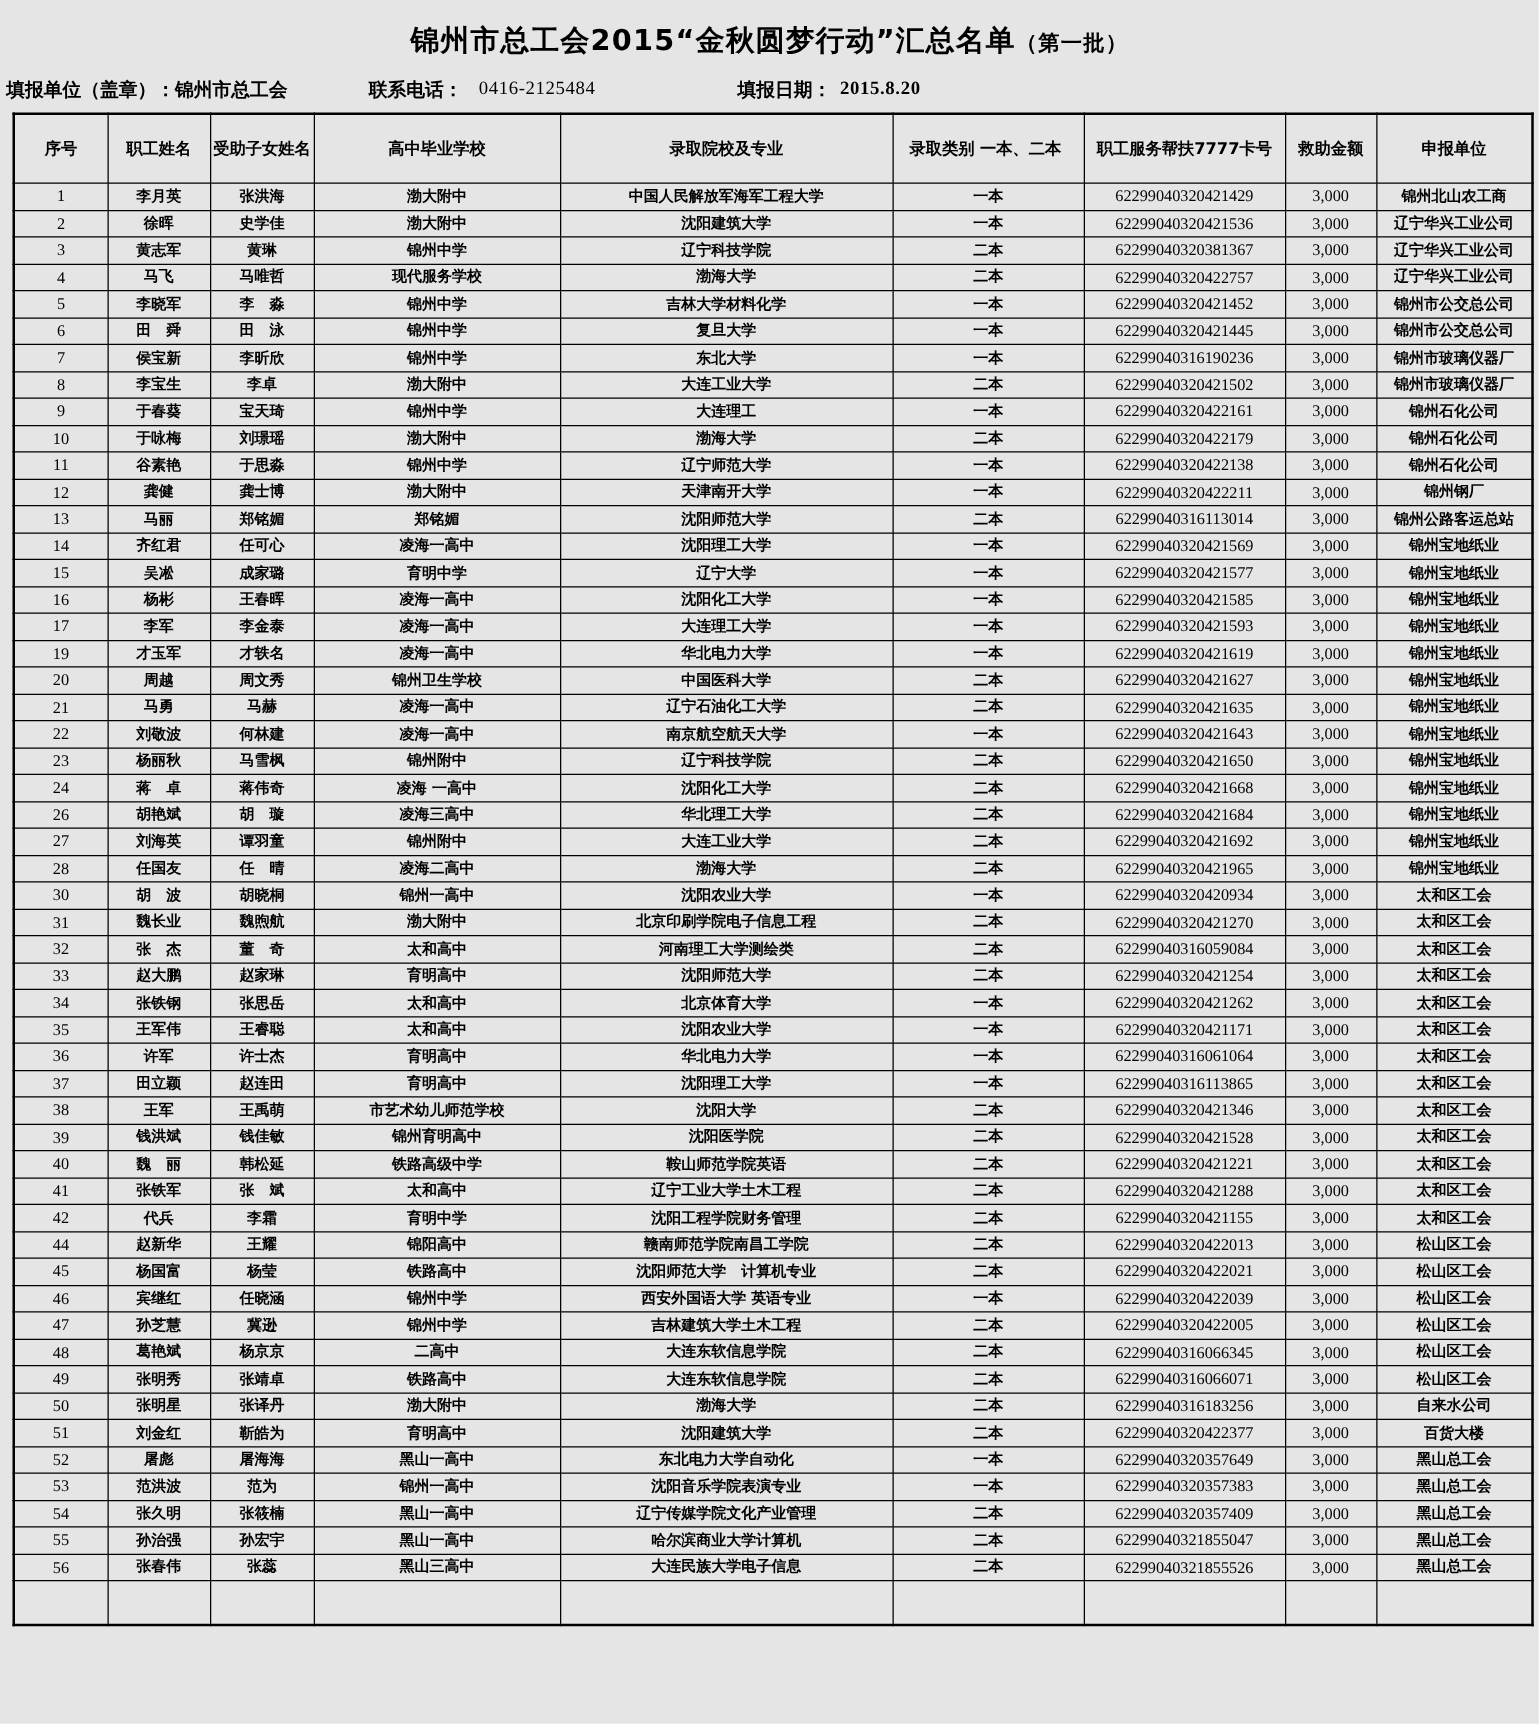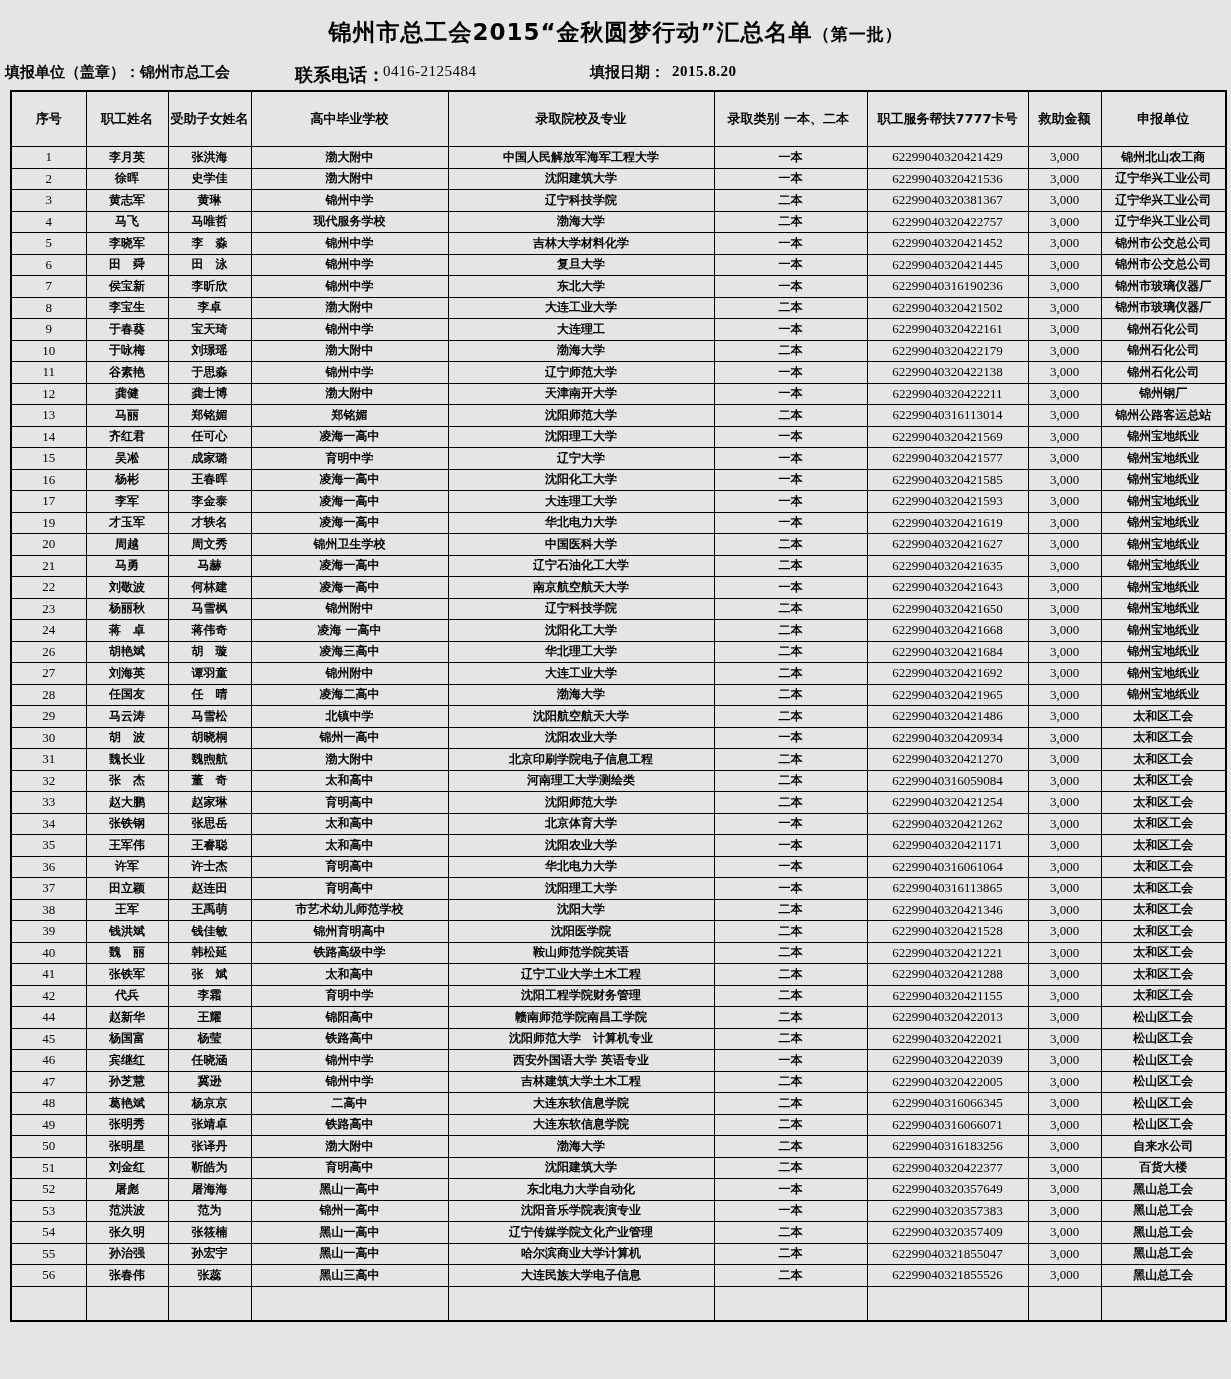--- a/index.html
+++ b/index.html
@@ -13,21 +13,21 @@
   .doc-title {
     margin-top: 17px; text-align: center;
     font-size: 23px; font-weight: 700; letter-spacing: 1px;
     font-family: "DejaVu Sans", sans-serif;
   }
   .doc-title .batch { font-size: 17px; font-weight: 700; }
 
   .info-bar { position: absolute; top: 63px; left: 0; width: 100%; height: 22px; }
   .info-bar span { position: absolute; white-space: nowrap; }
   .info-unit  { left: 5px;  font-size: 15px; font-weight: 700; }
-  .info-phone-label { left: 295px; font-size: 18px; font-weight: 700; }
+  .info-phone-label { left: 295px; font-size: 15px; font-weight: 700; }
   .info-phone-value { left: 383px; font-size: 15px; font-weight: 400; font-family: "Liberation Serif", serif; letter-spacing: .5px; }
   .info-date-label  { left: 590px; font-size: 15px; font-weight: 700; }
   .info-date-value  { left: 672px; font-size: 15px; font-weight: 700; font-family: "Liberation Serif", serif; letter-spacing: .5px; }
 
   table.roster {
     position: absolute; top: 90px; left: 10px;
     border-collapse: collapse; table-layout: fixed;
     width: 1215px;
     border: 2px solid #000;
   }
@@ -384,31 +384,20 @@
           <td class="c1">任国友</td>
           <td class="c2">任　晴</td>
           <td class="c3">凌海二高中</td>
           <td class="c4">渤海大学</td>
           <td class="c5">二本</td>
           <td class="c6">62299040320421965</td>
           <td class="c7">3,000</td>
           <td class="c8">锦州宝地纸业</td>
         </tr>
         <tr>
-          <td class="c0">29</td>
-          <td class="c1">马云涛</td>
-          <td class="c2">马雪松</td>
-          <td class="c3">北镇中学</td>
-          <td class="c4">沈阳航空航天大学</td>
-          <td class="c5">二本</td>
-          <td class="c6">62299040320421486</td>
-          <td class="c7">3,000</td>
-          <td class="c8">太和区工会</td>
-        </tr>
-        <tr>
           <td class="c0">30</td>
           <td class="c1">胡　波</td>
           <td class="c2">胡晓桐</td>
           <td class="c3">锦州一高中</td>
           <td class="c4">沈阳农业大学</td>
           <td class="c5">一本</td>
           <td class="c6">62299040320420934</td>
           <td class="c7">3,000</td>
           <td class="c8">太和区工会</td>
         </tr>

